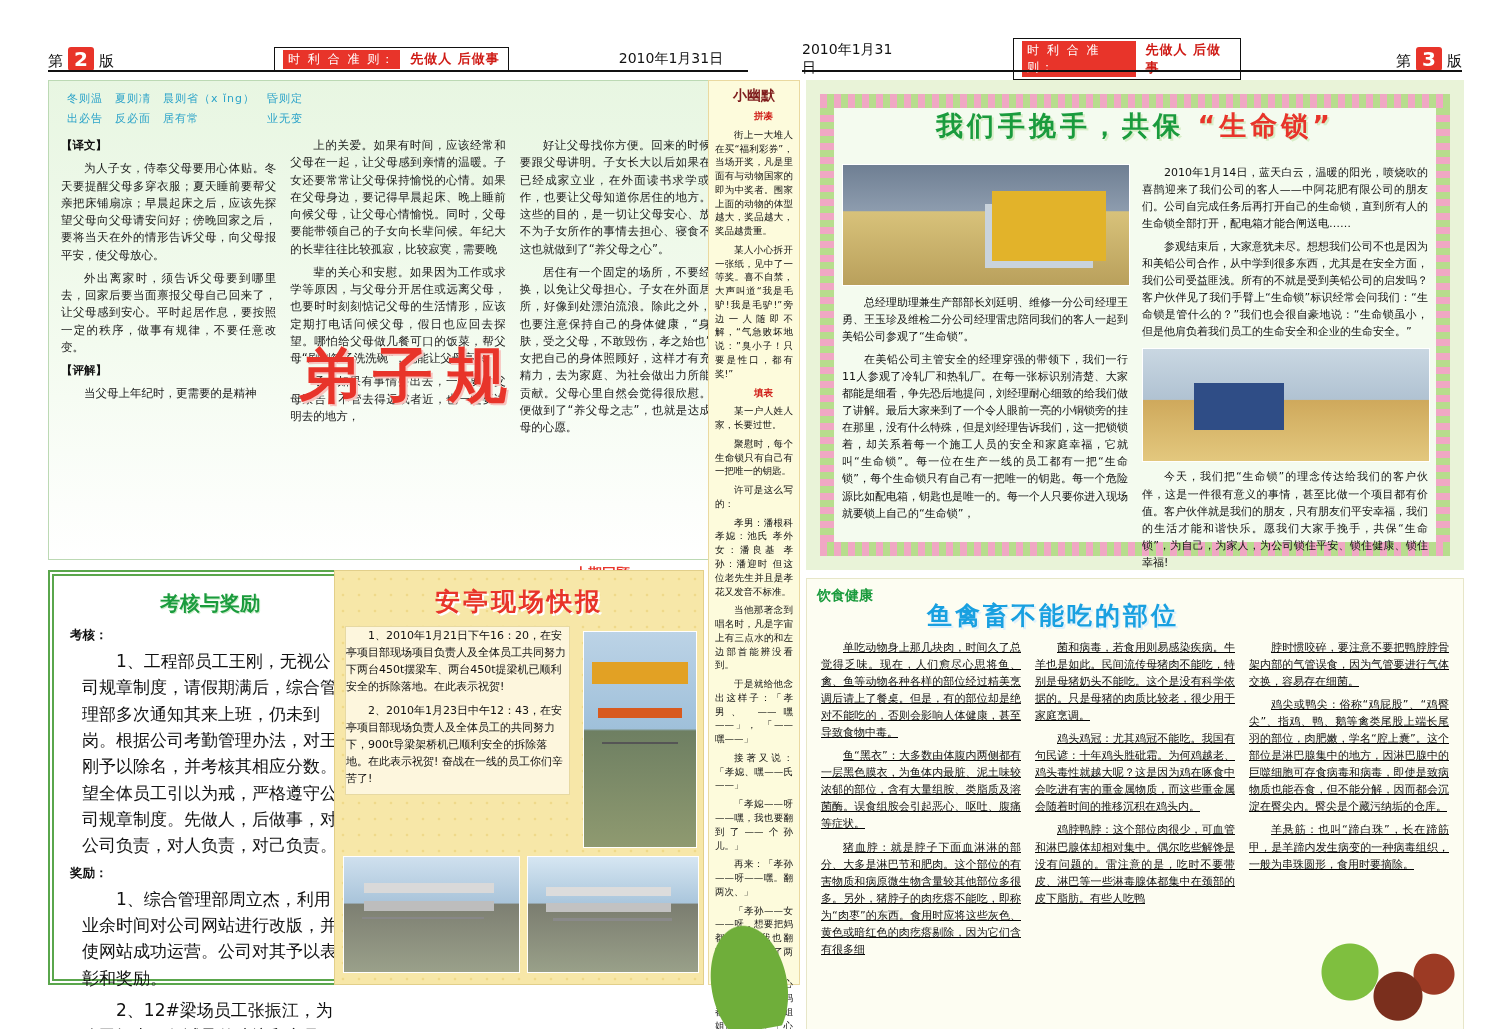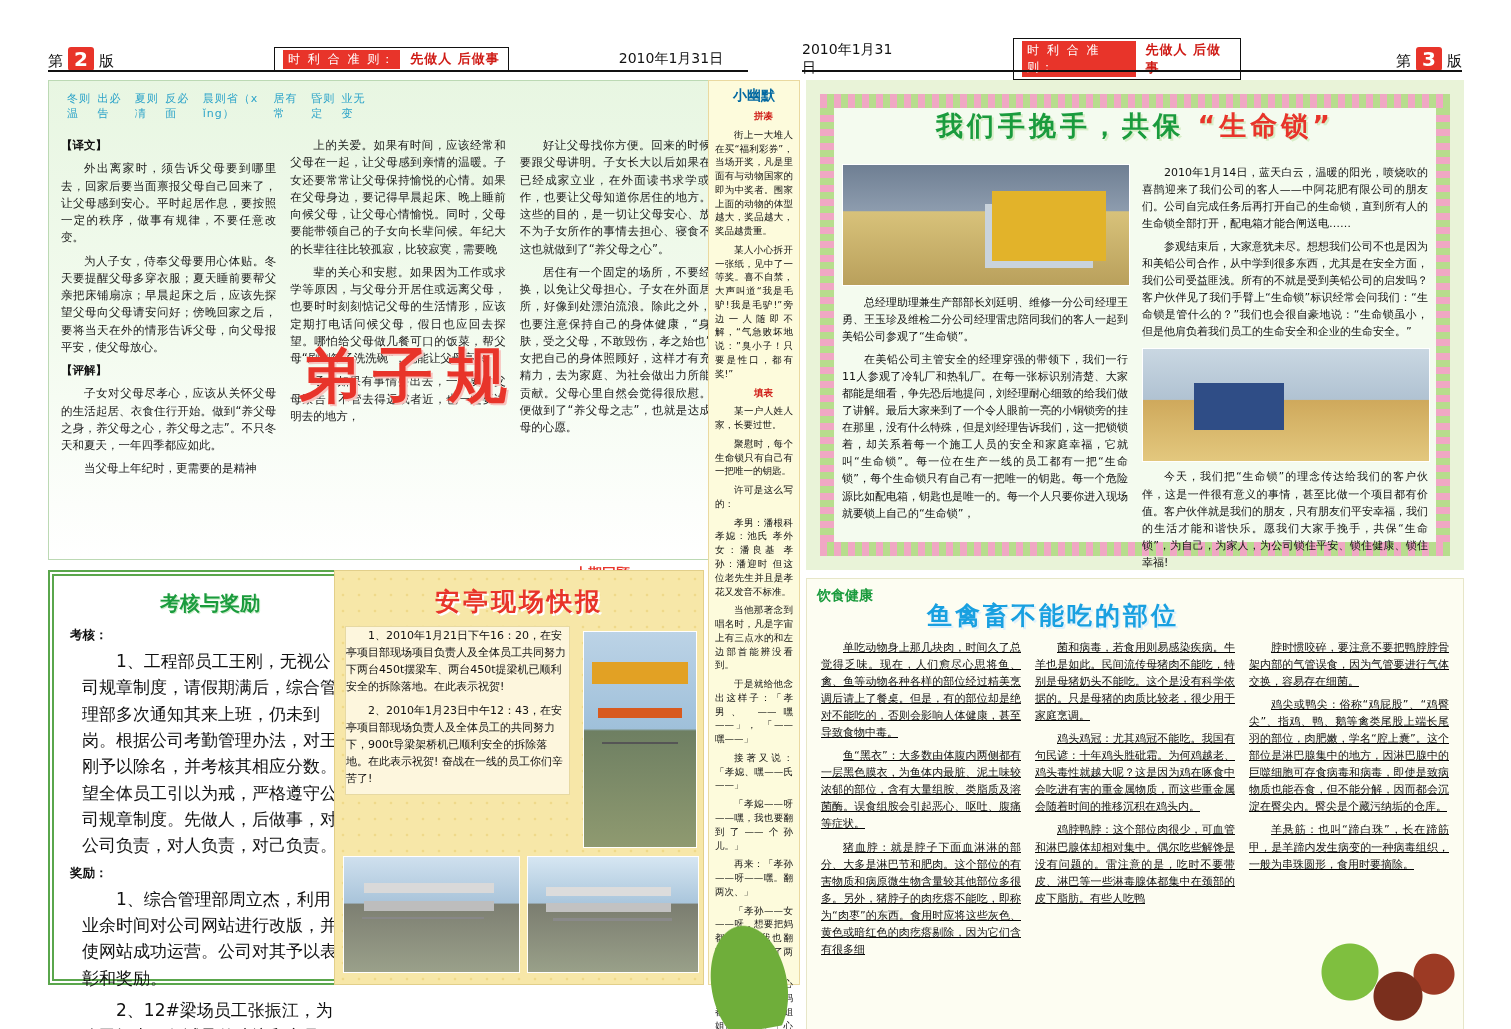--- a/index.html
+++ b/index.html
@@ -24,21 +24,21 @@
 
   
   #dizigui{left:48px;top:80px;width:700px;height:480px;
            background:linear-gradient(180deg,#e8f6e2 0%,#f3fbef 55%,#ffffff 100%);
            border:1px solid #bcd9b4;}
   #dizigui .cols{position:absolute;inset:10px 12px 10px 12px;display:flex;gap:14px;}
   .col{flex:1;font-size:11.5px;line-height:1.5;color:#1a1a1a;text-align:justify;}
   .col p{margin:0 0 6px 0;text-indent:2em;}
   .col .tag{color:#111;font-weight:bold;text-indent:0;}
   #dizigui .topline{position:absolute;left:18px;top:10px;width:300px;display:flex;gap:12px;font-size:11px;}
-  .pinyin-row{display:flex;flex-direction:row;gap:5px;}
+  .pinyin-row{display:flex;flex-direction:column;gap:5px;}
   .pinyin-row span{color:#2ba3c9;letter-spacing:1px;}
   .bigtitle{position:absolute;left:250px;top:255px;font-family:"DejaVu Serif","Liberation Serif",serif;
             font-size:60px;font-weight:bold;color:#e8342a;letter-spacing:14px;
             text-shadow:2px 2px 0 #f7c4bf;}
   .review{position:absolute;left:418px;top:484px;width:270px;font-size:12px;color:#111;}
   .review .rt{color:#e8342a;font-weight:bold;font-size:14px;text-align:center;margin-bottom:6px;}
   .review .grid{display:flex;gap:14px;color:#e8342a;font-size:11px;line-height:1.6;}
 
   
   #kaohe{left:48px;top:570px;width:324px;height:415px;background:#ffffff;
@@ -66,21 +66,21 @@
       background:linear-gradient(180deg,#cfe0ee 0%,#a9c4da 40%,#7d7f72 41%,#9aa08a 100%);}
   .ph.site1:after{content:"";position:absolute;left:20px;top:26px;width:130px;height:10px;background:#d9d9d9;
       box-shadow:0 18px 0 0 #bdbdbd,-6px 30px 0 -4px #888;}
   .ph.site2{left:192px;top:285px;width:170px;height:115px;
       background:linear-gradient(180deg,#d6e6f2 0%,#aac6dc 40%,#7b7d70 41%,#99a089 100%);}
   .ph.site2:after{content:"";position:absolute;left:18px;top:30px;width:125px;height:9px;background:#dcdcdc;
       box-shadow:0 16px 0 0 #c2c2c2,4px 28px 0 -3px #8a8a8a;}
 
   
   #humor{left:708px;top:80px;width:92px;height:905px;background:#fdfbdc;border:1px solid #ead9a0;}
-  #humor .t{font-size:14px;font-weight:bold;color:#0369a1;text-align:center;padding:6px 0 4px;}
+  #humor .t{font-size:14px;font-weight:bold;color:#7f1d1d;text-align:center;padding:6px 0 4px;}
   #humor .inner{padding:0 6px;font-size:9.5px;line-height:1.45;color:#111;text-align:justify;}
   #humor .inner p{margin:0 0 5px;text-indent:2em;}
   #humor .sec{color:#cf1b15;font-weight:bold;text-indent:0;text-align:center;}
 
   
   #shouwan{left:806px;top:80px;width:658px;height:490px;background:#f4fbef;
            border:14px solid transparent;
            background-clip:padding-box;}
   #shouwan .frame{position:absolute;inset:-14px;border:14px solid #e9f3d8;box-sizing:border-box;
                   background:
@@ -169,24 +169,23 @@
       </div>
       <div class="pinyin-row">
         <span>昏则定</span>
         <span>业无变</span>
       </div>
     </div>
 
     <div class="cols" style="top:56px">
       <div class="col">
         <p class="tag">【译文】</p>
+        <p>为人子女，侍奉父母要用心体贴。冬天要提醒父母多穿衣服；夏天睡前要帮父亲把床铺扇凉；早晨起床之后，应该先探望父母向父母请安问好；傍晚回家之后，要将当天在外的情形告诉父母，向父母报平安，使父母放心。</p>
         <p>外出离家时，须告诉父母要到哪里去，回家后要当面禀报父母自己回来了，让父母感到安心。平时起居作息，要按照一定的秩序，做事有规律，不要任意改变。</p>
-        <p>为人子女，侍奉父母要用心体贴。冬天要提醒父母多穿衣服；夏天睡前要帮父亲把床铺扇凉；早晨起床之后，应该先探望父母向父母请安问好；傍晚回家之后，要将当天在外的情形告诉父母，向父母报平安，使父母放心。</p>
         <p class="tag">【评解】</p>
-        <p>子女对父母尽孝心，应该从关怀父母的生活起居、衣食住行开始。做到“养父母之身，养父母之心，养父母之志”。不只冬天和夏天，一年四季都应如此。</p>
         <p>当父母上年纪时，更需要的是精神</p>
       </div>
       <div class="col">
         <p>上的关爱。如果有时间，应该经常和父母在一起，让父母感到亲情的温暖。子女还要常常让父母保持愉悦的心情。如果在父母身边，要记得早晨起床、晚上睡前向候父母，让父母心情愉悦。同时，父母要能带领自己的子女向长辈问候。年纪大的长辈往往比较孤寂，比较寂寞，需要晚</p>
         <p>辈的关心和安慰。如果因为工作或求学等原因，与父母分开居住或远离父母，也要时时刻刻惦记父母的生活情形，应该定期打电话问候父母，假日也应回去探望。哪怕给父母做几餐可口的饭菜，帮父母“刷刷筷子洗洗碗”，也能让父母高兴。</p>
         <p>子女如果有事情要出去，一定要向父母禀告，不管去得远或者近，也一定要讲明去的地方，</p>
       </div>
       <div class="col">
         <p>好让父母找你方便。回来的时候，也要跟父母讲明。子女长大以后如果在外面已经成家立业，在外面读书求学或者工作，也要让父母知道你居住的地方。做到这些的目的，是一切让父母安心、放心，不为子女所作的事情去担心、寝食不安，这也就做到了“养父母之心”。</p>
         <p>居住有一个固定的场所，不要经常变换，以免让父母担心。子女在外面居无定所，好像到处漂泊流浪。除此之外，子女也要注意保持自己的身体健康，“身体发肤，受之父母，不敢毁伤，孝之始也”。子女把自己的身体照顾好，这样才有充沛的精力，去为家庭、为社会做出力所能及的贡献。父母心里自然会觉得很欣慰。这样便做到了“养父母之志”，也就是达成了父母的心愿。</p>

